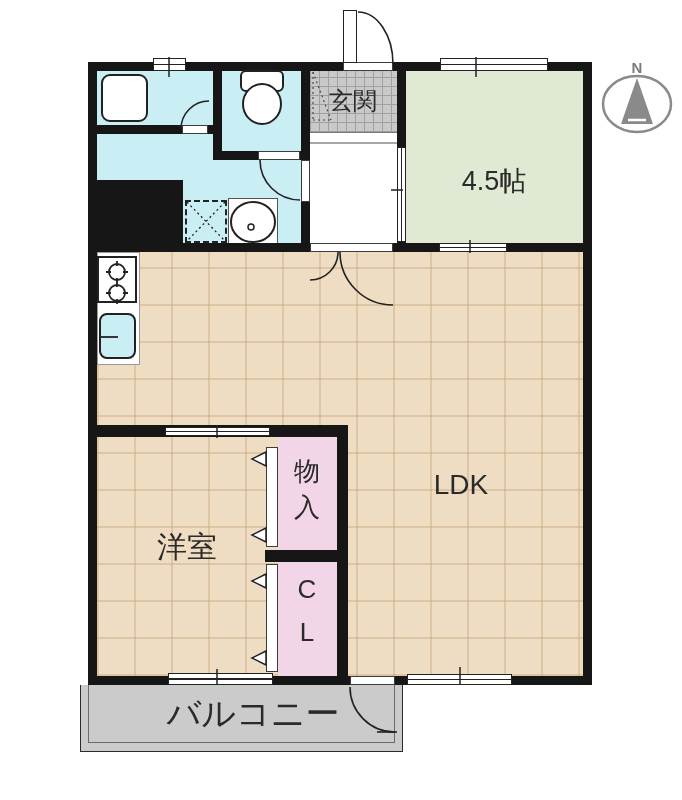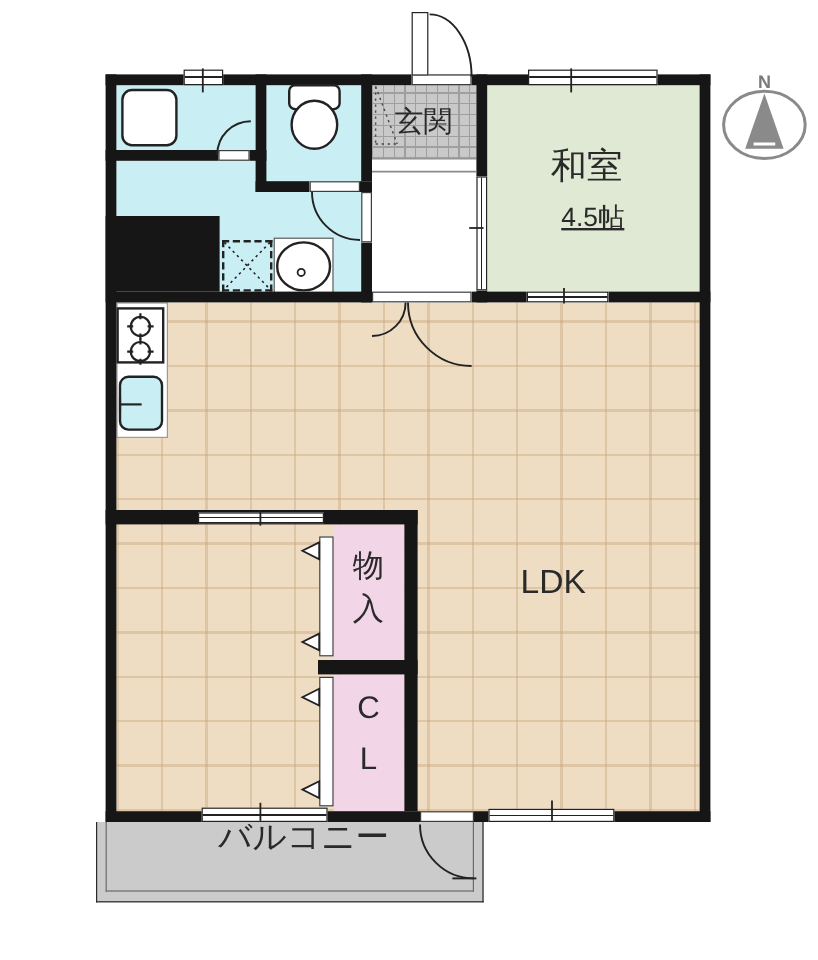--- a/index.html
+++ b/index.html
@@ -157,26 +157,26 @@
 
     <g>
       <ellipse cx="637" cy="104" rx="34" ry="28" fill="none" stroke="#8a8a8a" stroke-width="2.5"></ellipse>
       <polygon points="637,78 621,124 653,124" fill="#8a8a8a"></polygon>
       <line x1="628" y1="120" x2="646" y2="120" stroke="#fff" stroke-width="2.5"></line>
       <text x="637" y="73" text-anchor="middle" font-size="15" font-weight="bold" fill="#7a7a7a" font-family="Liberation Sans, sans-serif">N</text>
     </g>
   </svg>
 
   <div class="label" style="left:353px;top:101px;font-size:24px;">玄関</div>
-  <div class="label" style="left:489px;top:139px;font-size:30px;">和室</div>
-  <div class="label" style="left:494px;top:181px;font-size:22px;text-decoration:underline;">4.5帖</div>
+  <div class="label" style="left:494px;top:181px;font-size:27px;">4.5帖</div>
   <div class="label" style="left:461px;top:457px;font-size:28px;margin-top:28px;">LDK</div>
+  <div class="label" style="left:187px;top:547px;font-size:30px;">洋室</div>
   <div class="vlabel" style="left:307px;top:489px;font-size:26px;line-height:1.4;">
     <span>物</span>
     <span>入</span>
   </div>
   <div class="vlabel" style="left:307px;top:611px;font-size:26px;line-height:1.65;">
     <span>C</span>
     <span>L</span>
   </div>
-  <div class="label" style="left:253px;top:698px;font-size:28px;">バルコニー</div>
+  <div class="label" style="left:253px;top:714px;font-size:34px;">バルコニー</div>
 
 </div>
 
 </body></html>

